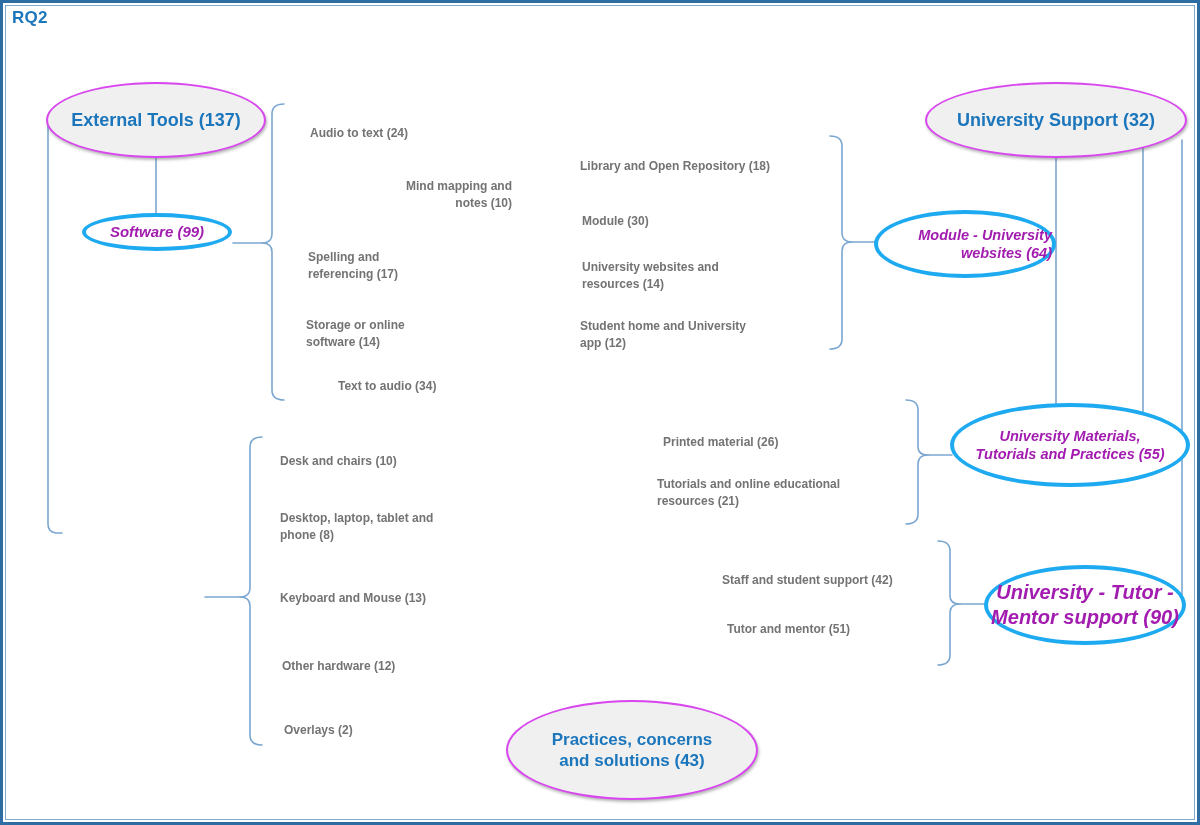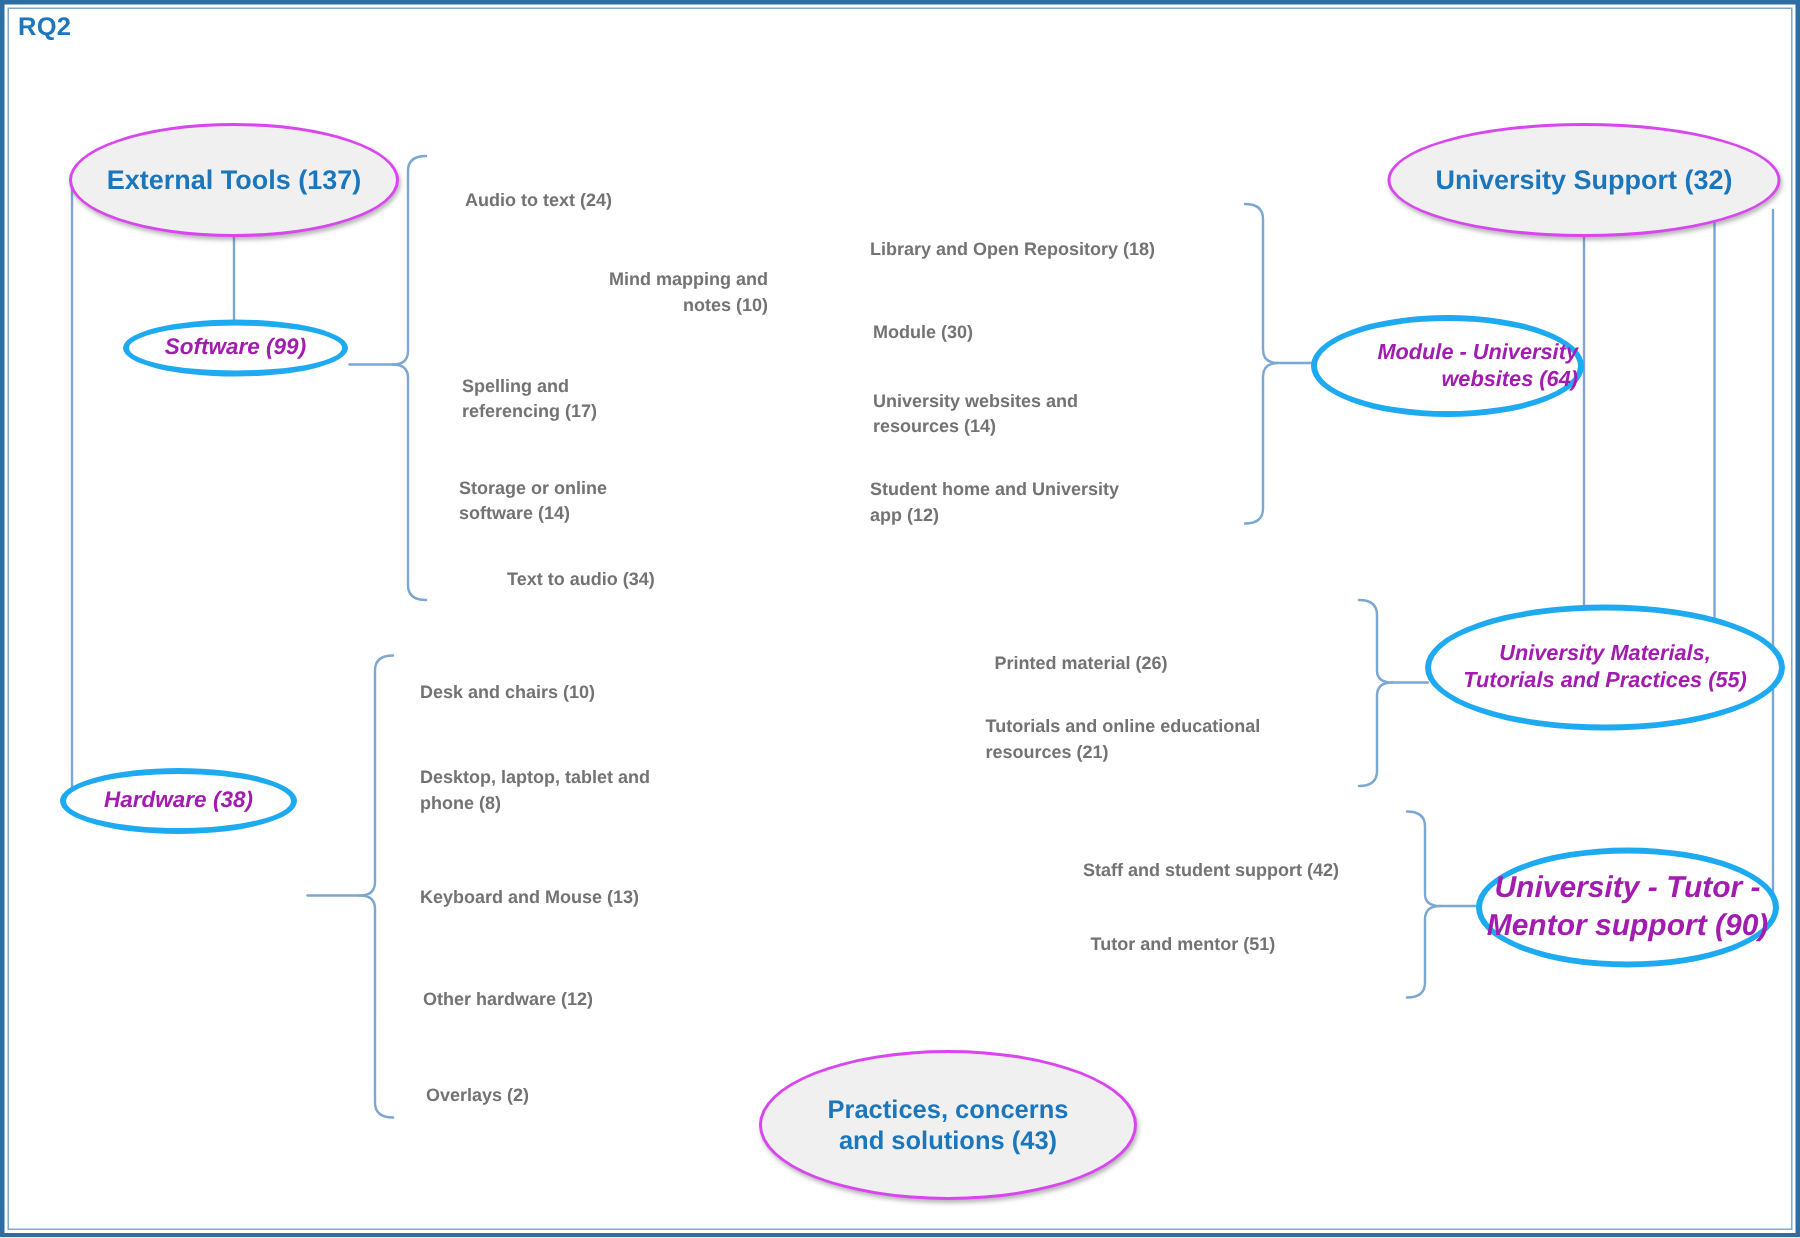--- a/index.html
+++ b/index.html
@@ -126,23 +126,20 @@
 
   <div class="ellipse el-major" style="left:506px;top:700px;width:252px;height:100px;font-size:17px;flex-direction:column;text-align:right;">
     <span>Practices, concerns</span>
     <span>and solutions  (43)</span>
   </div>
 
   <div class="ellipse el-minor" style="left:82px;top:213px;width:150px;height:38px;font-size:15px;">
     <span>Software (99)</span>
   </div>
 
-  <div class="ellipse el-minor" style="left:40px;top:512px;width:158px;height:44px;font-size:15px;">
-    <span>Hardware (38)</span>
-  </div>
 
   <div class="ellipse el-minor" style="left:874px;top:210px;width:182px;height:68px;font-size:14.5px;flex-direction:column;align-items:flex-end;">
     <span>Module - University</span>
     <span>websites (64)</span>
   </div>
 
   <div class="ellipse el-minor" style="left:950px;top:403px;width:240px;height:84px;font-size:14.5px;flex-direction:column;">
     <span>University Materials,</span>
     <span>Tutorials and Practices (55)</span>
   </div>

